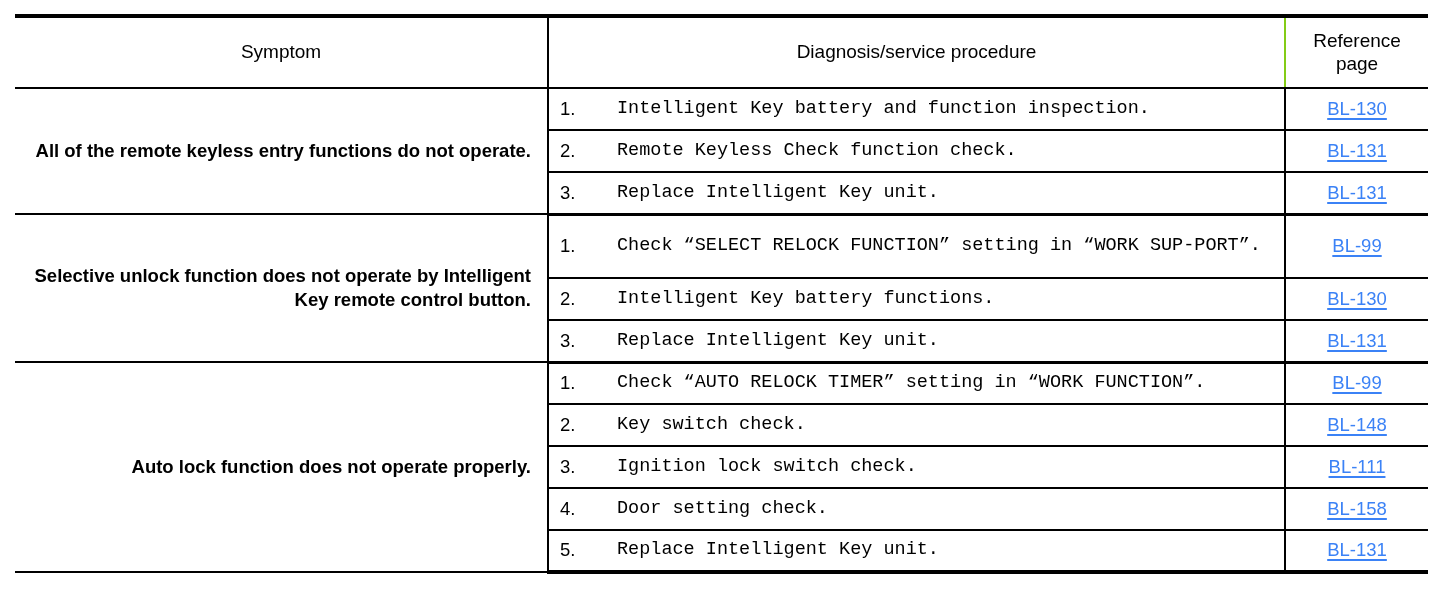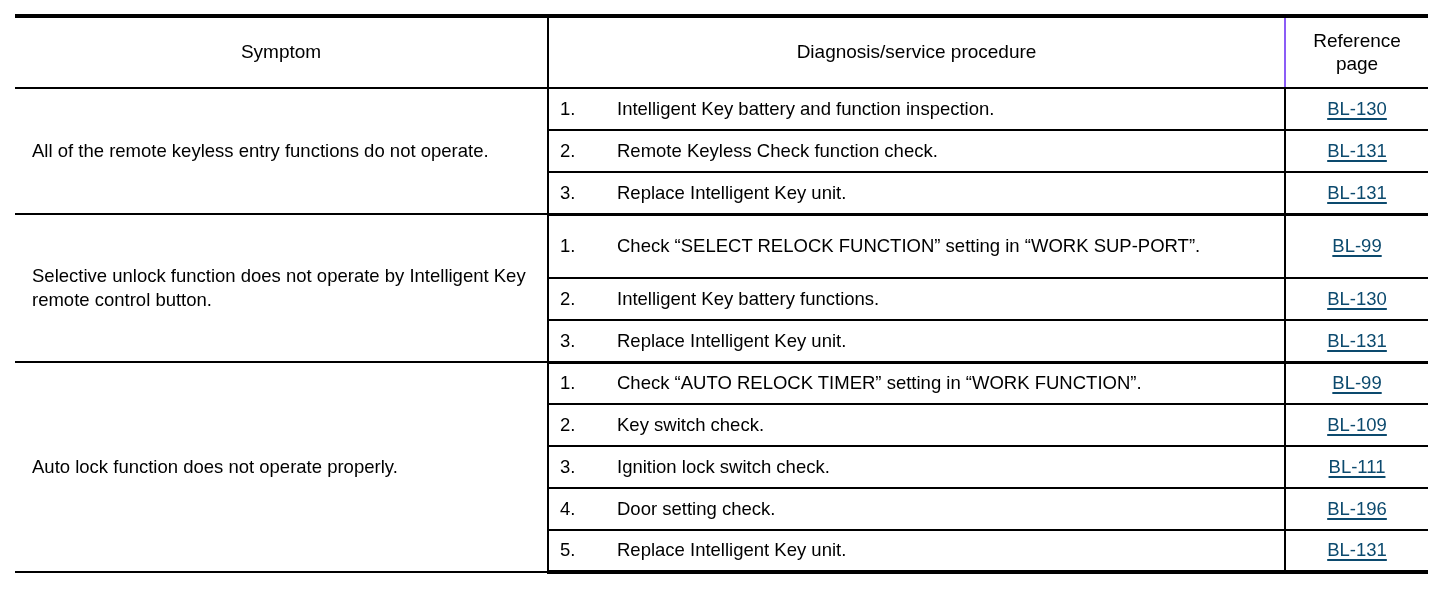--- a/index.html
+++ b/index.html
@@ -45,63 +45,65 @@
     border-bottom: 2px solid #000;
     height: 72px;
     font-weight: normal;
     font-size: 19px;
     text-align: center;
     vertical-align: middle;
     line-height: 1.18;
     padding: 4px 6px;
   }
   th.th-symptom   { border-right: 2px solid #000; }
-  th.th-procedure { border-right: 2px solid #8b5cf6; }
+  th.th-procedure { border-right: 2px solid #84cc16; }
   th.th-reference { }
 
   
   tbody td {
     vertical-align: middle;
     font-size: 18.5px;
     line-height: 1.30;
     padding: 5px 0;
     border-bottom: 2px solid #000;
   }
 
   td.cell-symptom {
     border-right: 2px solid #000;
     padding-left: 17px;
     padding-right: 16px;
-    text-align: left;
+    text-align: right;
+    font-weight: bold;
   }
 
   td.cell-step {
     border-right: none;
     padding-left: 11px;
     text-align: left;
     white-space: nowrap;
   }
 
   td.cell-procedure {
     border-right: 2px solid #000;
     padding-left: 7px;
     padding-right: 10px;
     text-align: left;
+    font-family: Liberation Mono, monospace;
   }
 
   td.cell-reference {
     text-align: center;
     padding: 5px 6px;
   }
 
   .ref-link {
     text-decoration: underline;
     text-decoration-thickness: 2px;
     text-underline-offset: 3px;
-    color: #0c4a6e;
+    color: #3b82f6;
     white-space: nowrap;
   }
 
   
   tr.block-end > td { border-bottom: 3px solid #000; }
   tr.table-end > td { border-bottom: 4px solid #000; }
   tr.row-h42 > td { height: 42px; }
   tr.row-h64 > td { height: 64px; }
 </style>
 </head>
@@ -181,35 +183,35 @@
         <td class="cell-step">1.</td>
         <td class="cell-procedure">Check “AUTO RELOCK TIMER” setting in “WORK FUNCTION”.</td>
         <td class="cell-reference">
           <span class="ref-link">BL-99</span>
         </td>
       </tr>
       <tr class="row-h42">
         <td class="cell-step">2.</td>
         <td class="cell-procedure">Key switch check.</td>
         <td class="cell-reference">
-          <span class="ref-link">BL-109</span>
+          <span class="ref-link">BL-148</span>
         </td>
       </tr>
       <tr class="row-h42">
         <td class="cell-step">3.</td>
         <td class="cell-procedure">Ignition lock switch check.</td>
         <td class="cell-reference">
           <span class="ref-link">BL-111</span>
         </td>
       </tr>
       <tr class="row-h42">
         <td class="cell-step">4.</td>
         <td class="cell-procedure">Door setting check.</td>
         <td class="cell-reference">
-          <span class="ref-link">BL-196</span>
+          <span class="ref-link">BL-158</span>
         </td>
       </tr>
       <tr class="row-h42 table-end">
         <td class="cell-step">5.</td>
         <td class="cell-procedure">Replace Intelligent Key unit.</td>
         <td class="cell-reference">
           <span class="ref-link">BL-131</span>
         </td>
       </tr>
 

